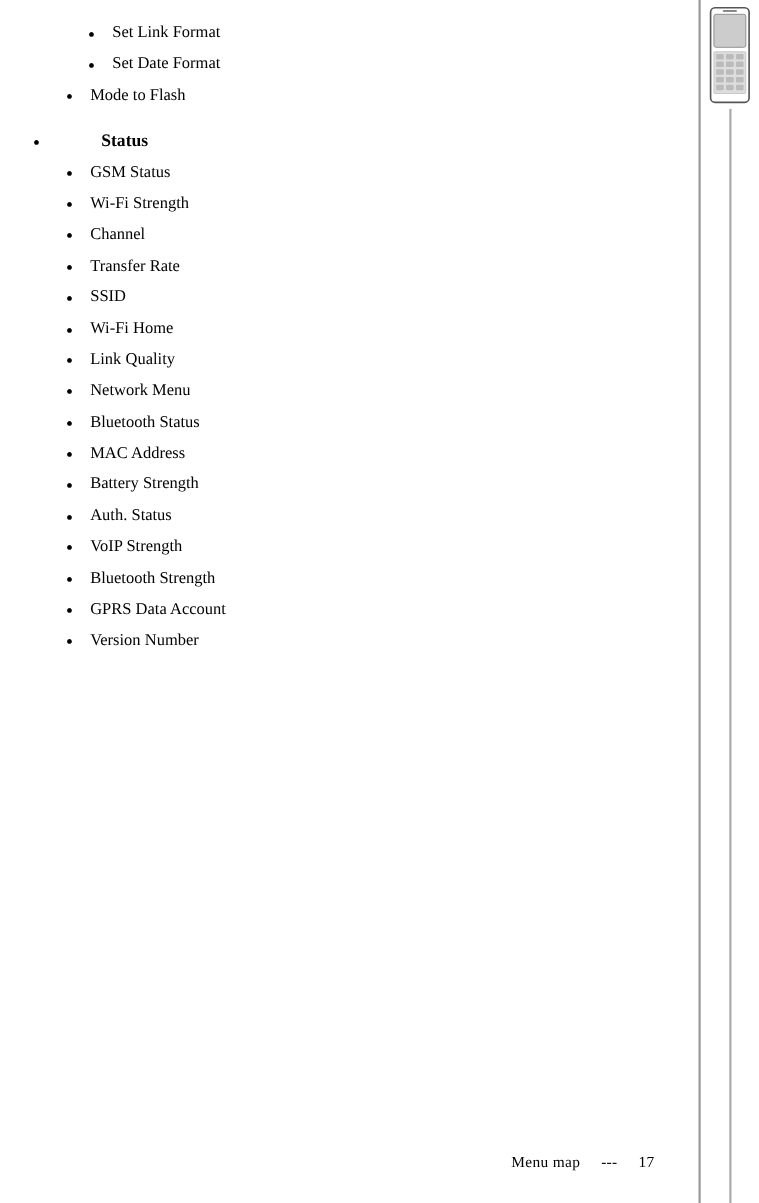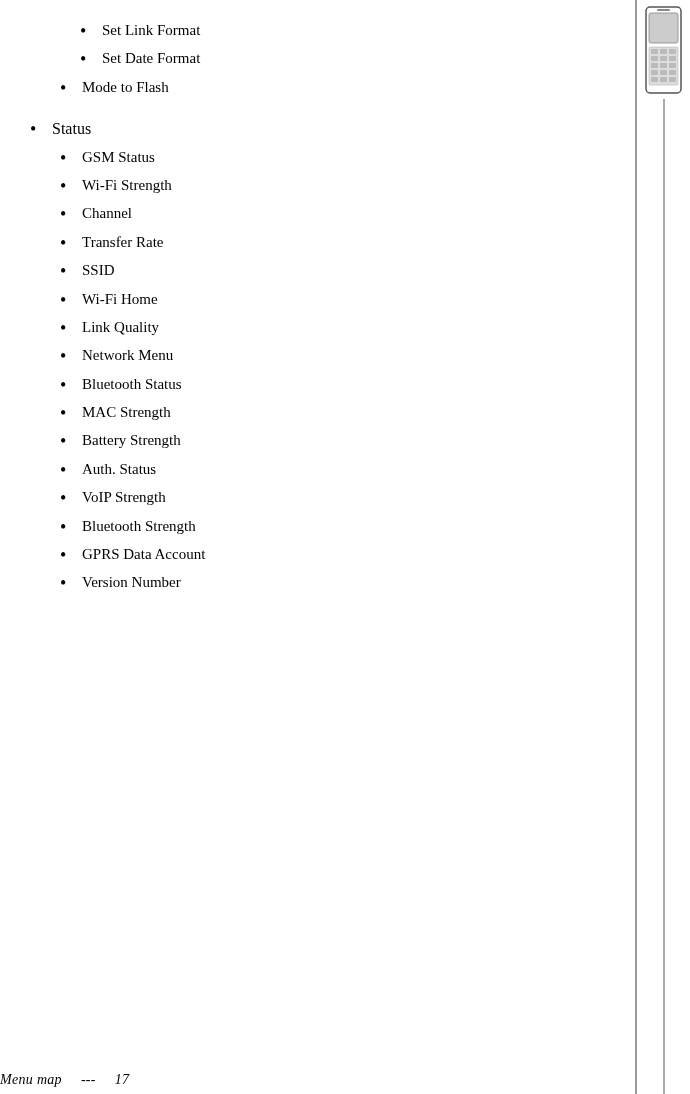--- a/index.html
+++ b/index.html
@@ -60,39 +60,39 @@
 
     .level2 {
       padding-left: 30px;
     }
 
     .level2b {
       padding-left: 50px;
     }
 
     .bold-item .item-text {
-      font-weight: normal;
+      font-weight: bold;
       font-size: 16px;
+      margin-left: 40px;
     }
 
     .status-section {
       margin-top: 4px;
     }
 
     .footer {
       position: absolute;
-      bottom: 6px;
+      bottom: 28px;
       left: 0;
       right: 0;
       display: flex;
-      justify-content: flex-start;
+      justify-content: flex-end;
       align-items: center;
       font-size: 14px;
       letter-spacing: 0.3px;
-      font-style: italic;
     }
 
     .footer-text {
       margin-right: 40px;
     }
 
     .sidebar {
       width: 55px;
       border-left: 2px solid #999;
       position: relative;
@@ -181,21 +181,21 @@
           <div class="bullet-item level2">
             <span class="bullet">•</span>
             <span class="item-text">Network Menu</span>
           </div>
           <div class="bullet-item level2">
             <span class="bullet">•</span>
             <span class="item-text">Bluetooth Status</span>
           </div>
           <div class="bullet-item level2">
             <span class="bullet">•</span>
-            <span class="item-text">MAC Strength</span>
+            <span class="item-text">MAC Address</span>
           </div>
           <div class="bullet-item level2">
             <span class="bullet">•</span>
             <span class="item-text">Battery Strength</span>
           </div>
           <div class="bullet-item level2">
             <span class="bullet">•</span>
             <span class="item-text">Auth. Status</span>
           </div>
           <div class="bullet-item level2">

